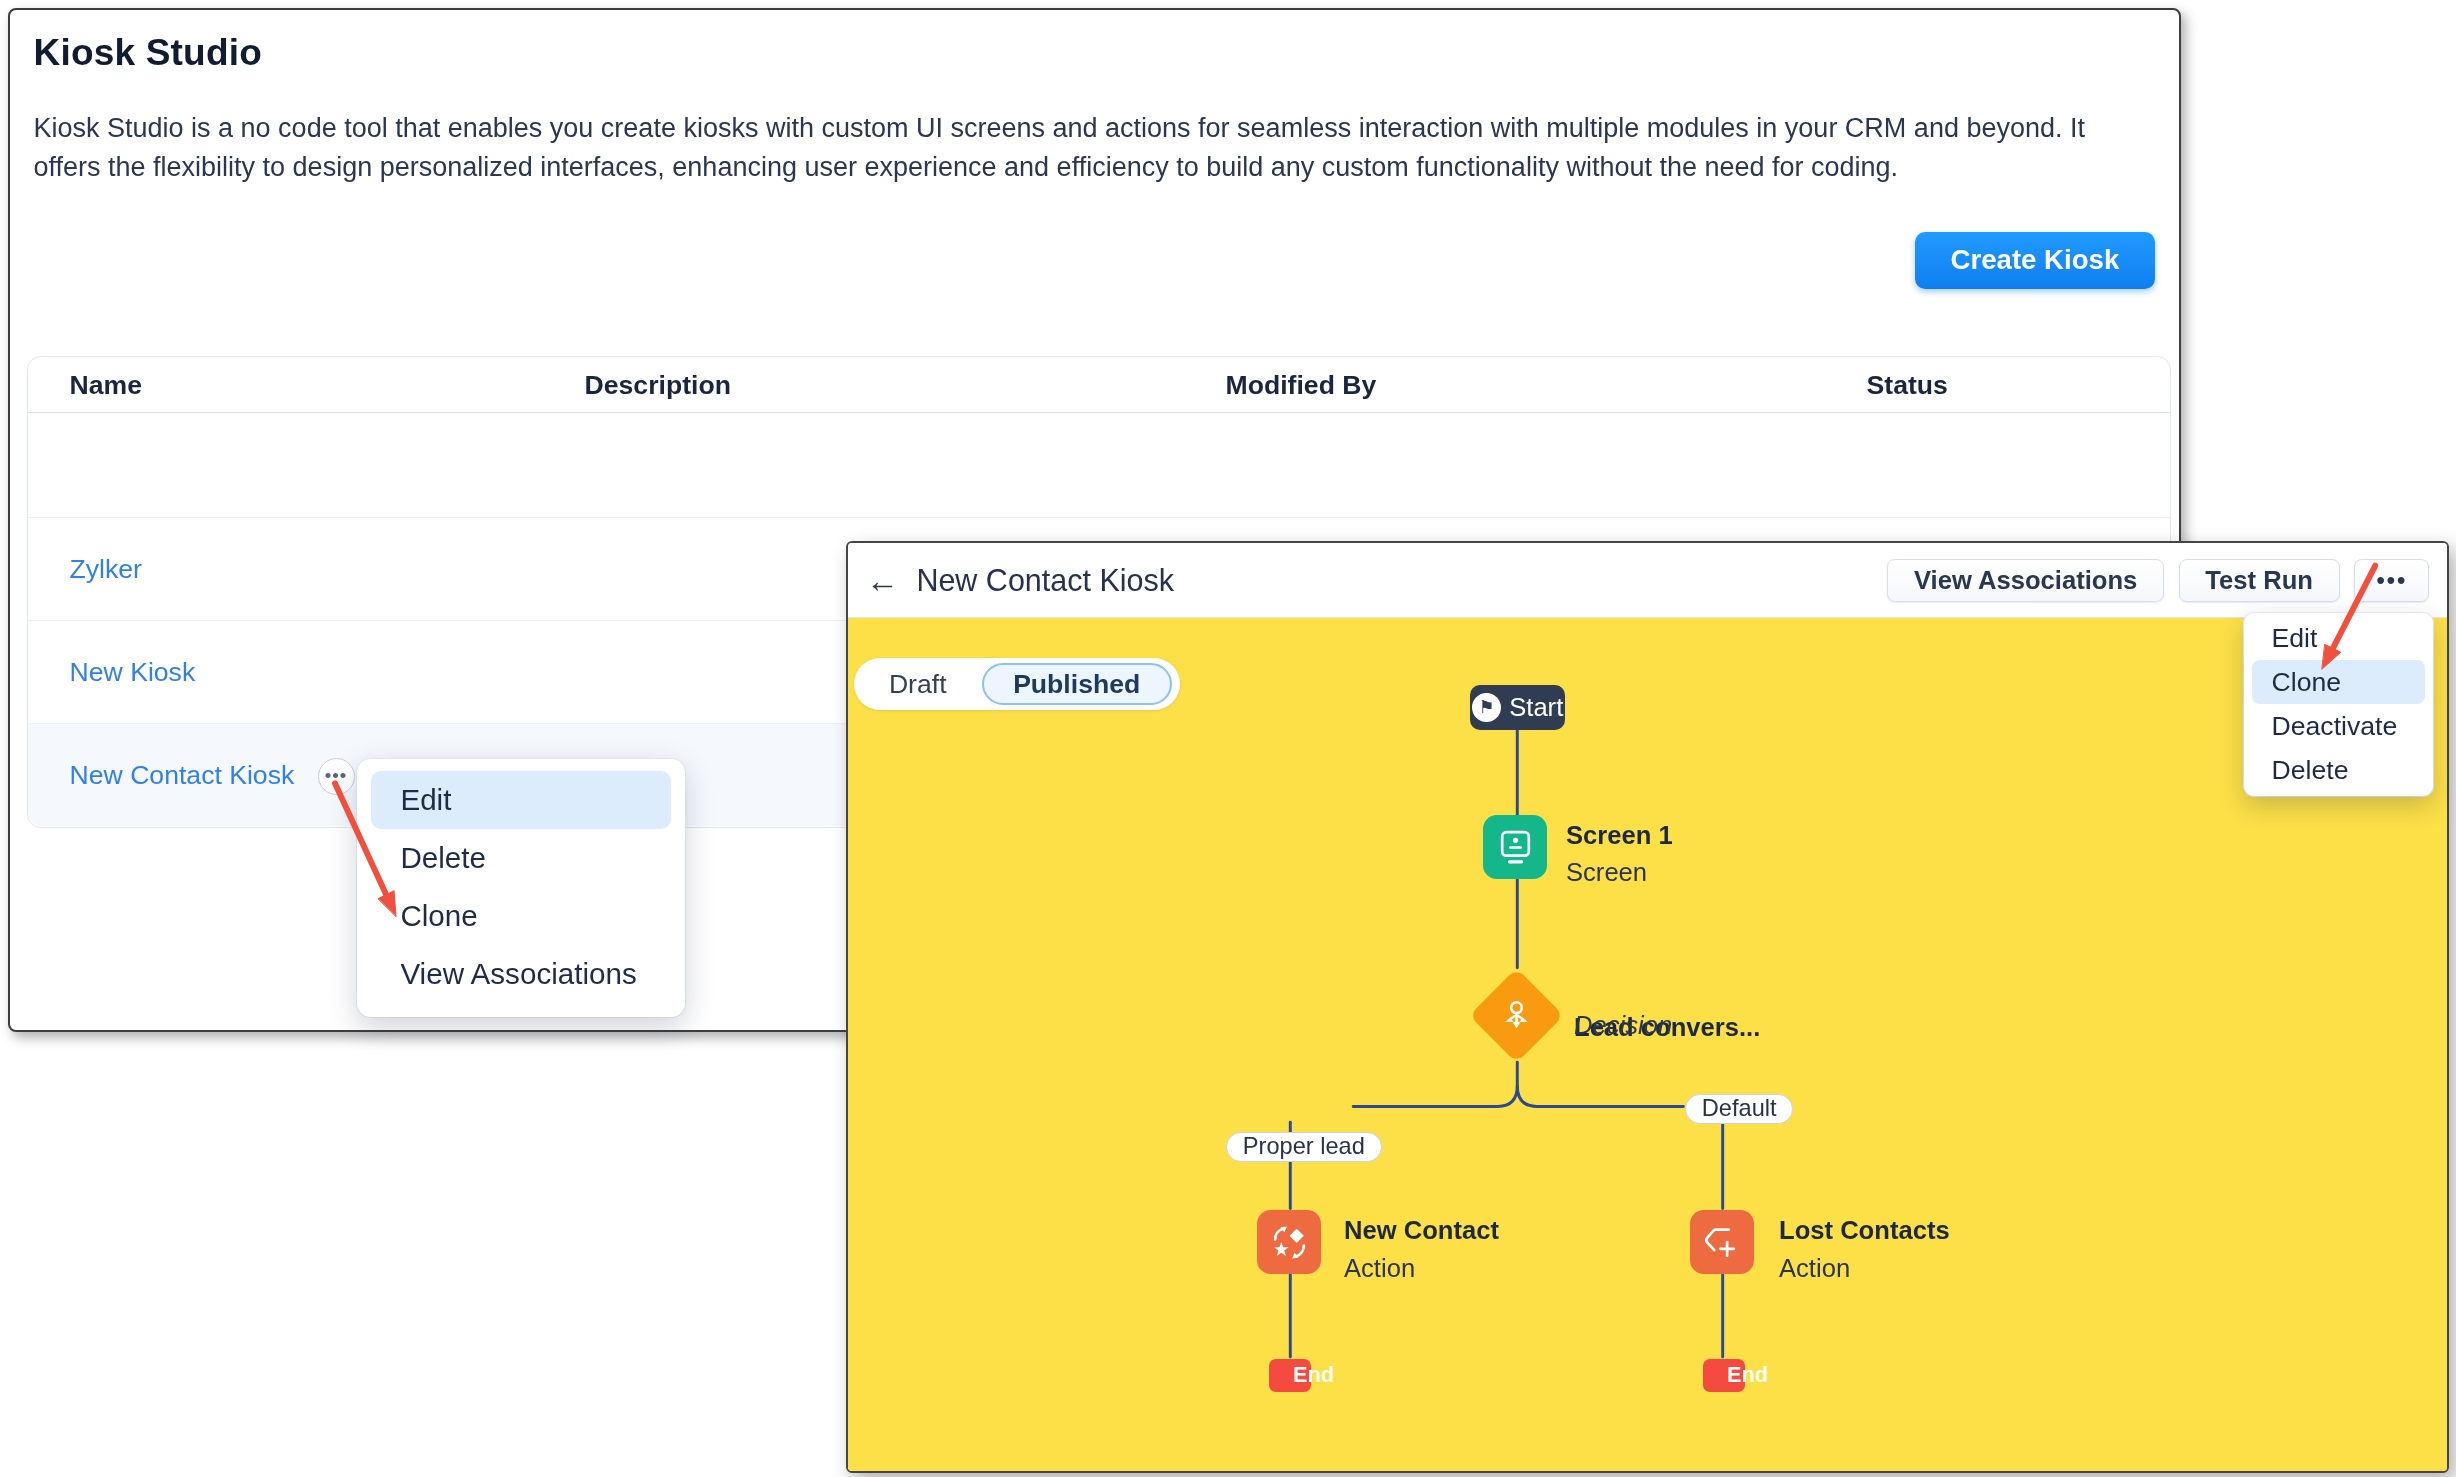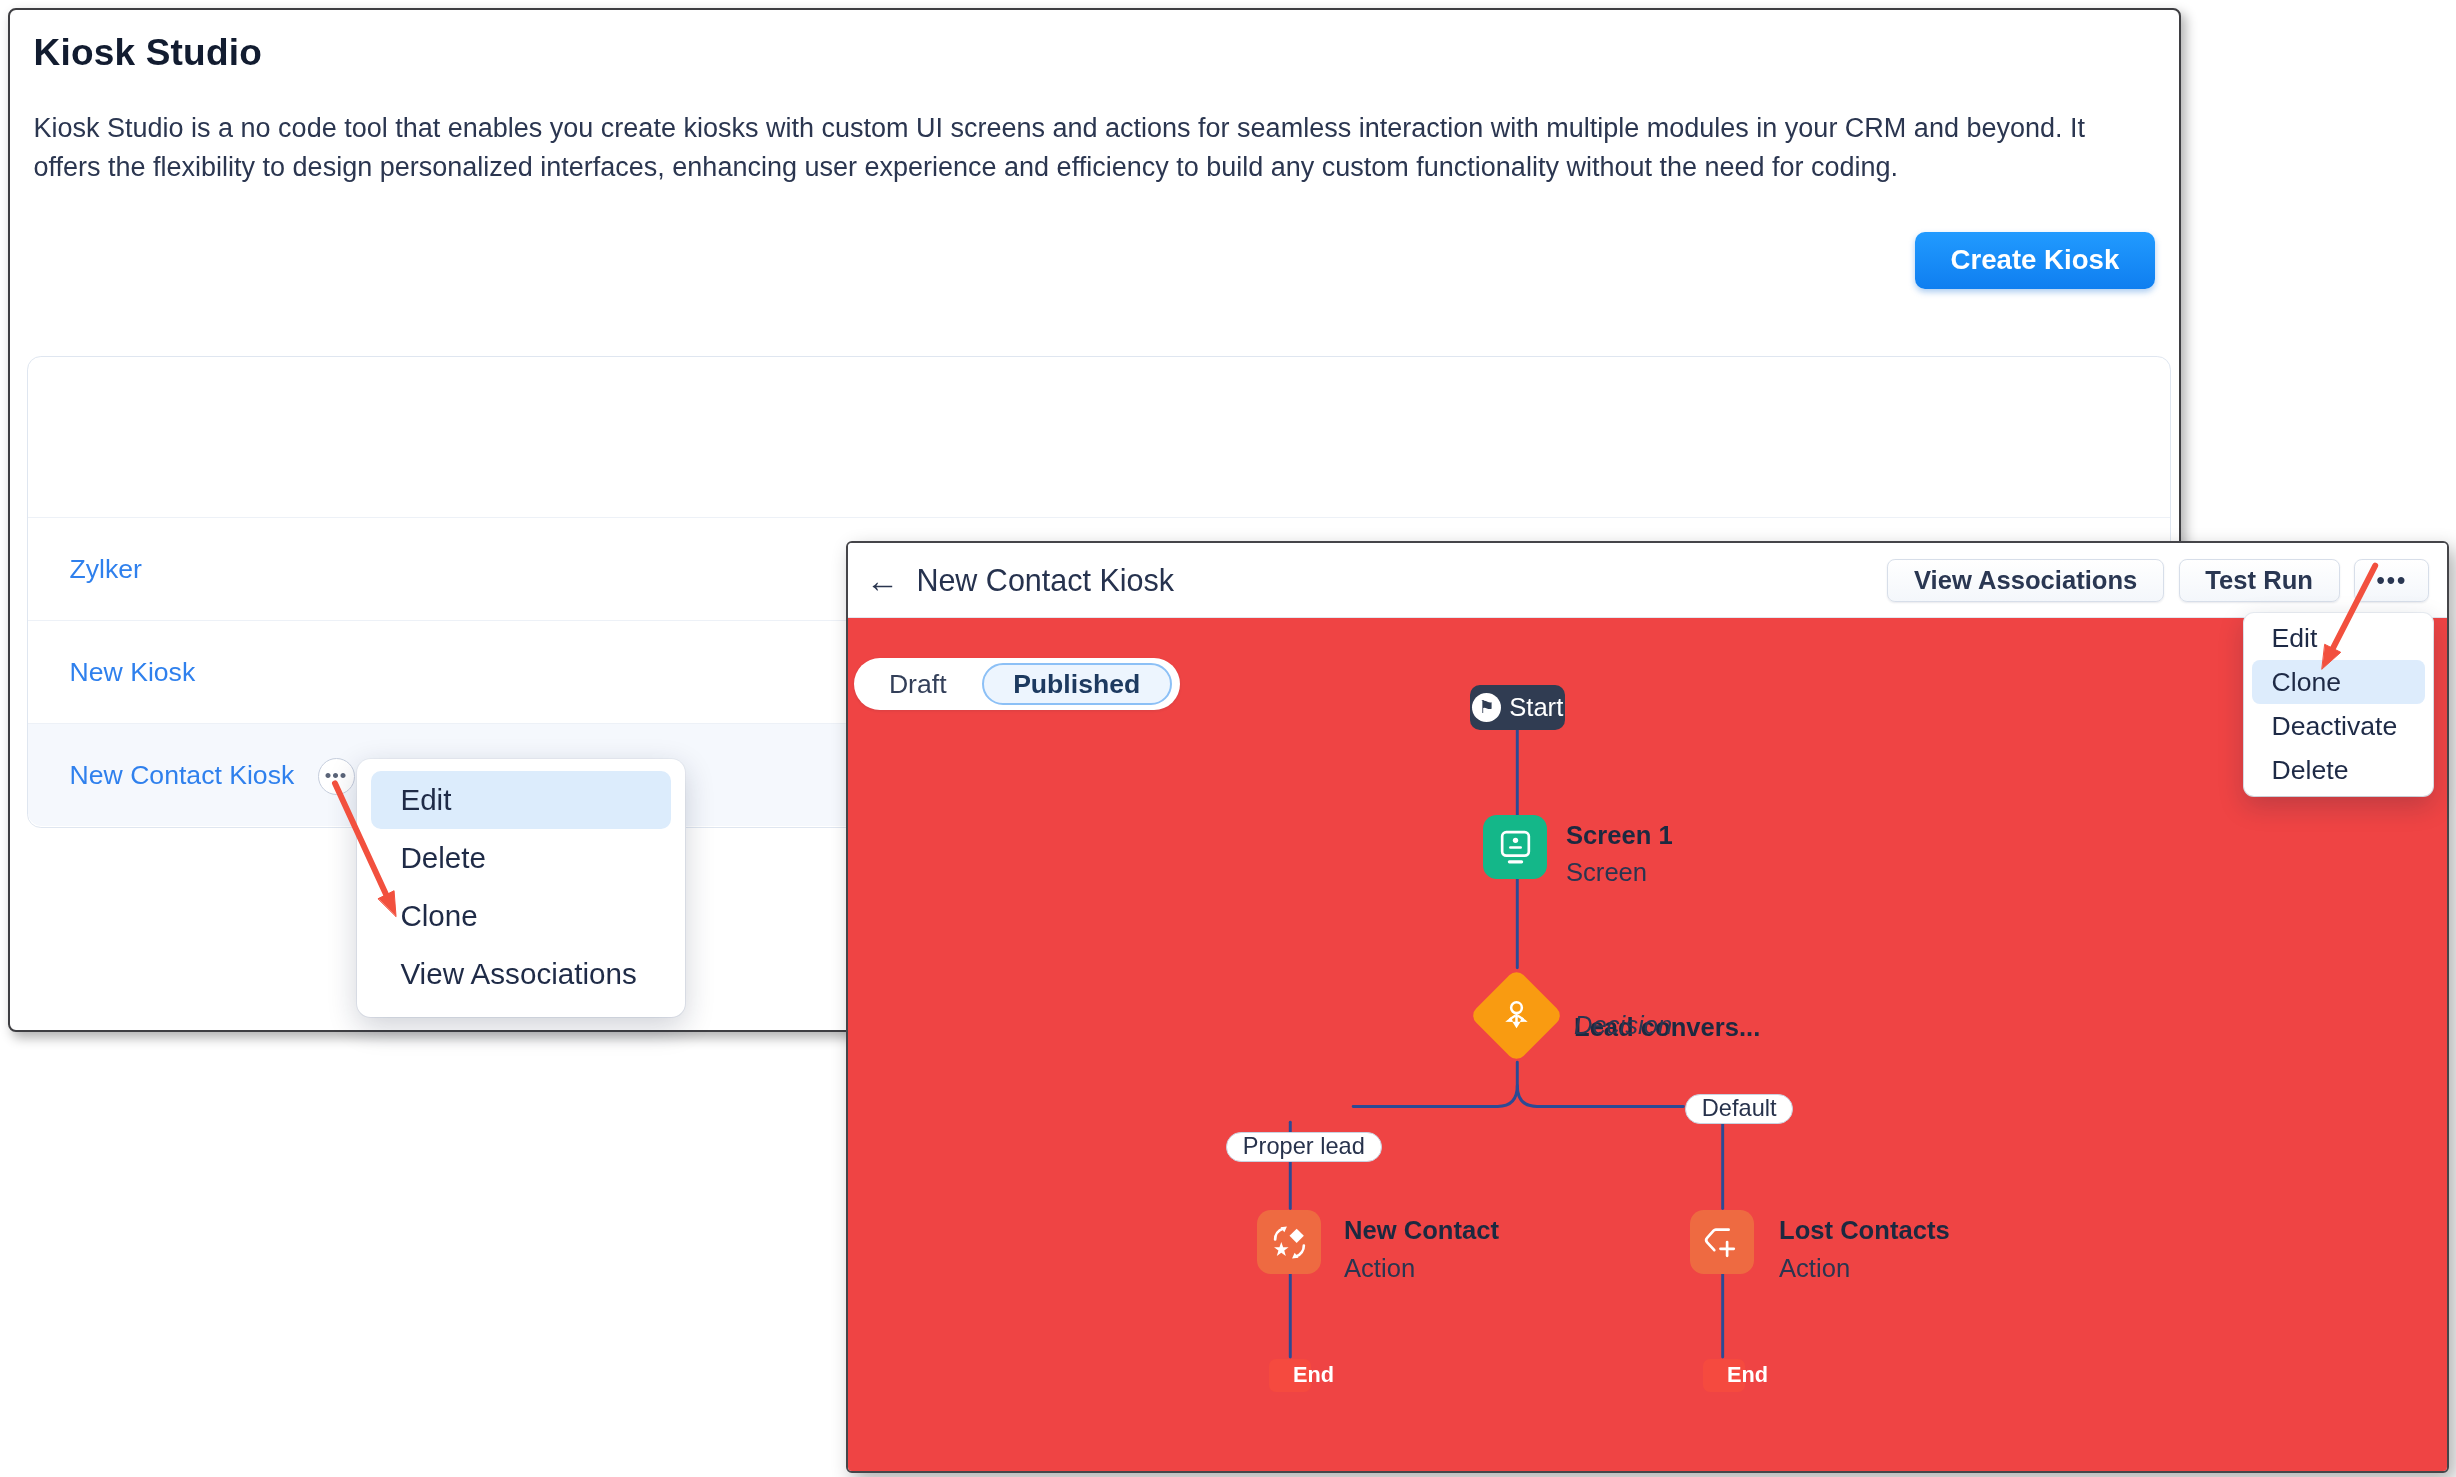--- a/index.html
+++ b/index.html
@@ -48,21 +48,21 @@
   .ov-header { position:absolute; left:0; top:0; right:0; height:75px; background:#fff; border-bottom:1px solid #e2e8f1;
     border-radius:3.9px 3.9px 0 0; display:flex; align-items:center; padding:0 17.7px; }
   .back-btn { font-size:33px; color:#2a354f; background:none; border:none; cursor:pointer; font-family:inherit; line-height:1; }
   .ov-title { font-size:30.5px; color:#26324e; margin-left:17.7px; font-weight:500; }
   .ov-sp { flex:1; }
   .hbtn { height:43px; padding:0 25.6px; margin-left:14.8px; background:linear-gradient(180deg,#ffffff,#f4f7fb);
     border:1px solid #d7dee9; border-radius:7.9px; font-size:25.6px; font-weight:600; color:#2a3752; font-family:inherit;
     box-shadow:0 1px 2px rgba(25,40,80,.10); cursor:pointer; }
   .hbtn.more { width:75px; padding:0; letter-spacing:2px; font-size:23.6px; }
 
-  .ov-canvas { position:absolute; left:0; top:75px; right:0; bottom:0; background:#ef4444; border-radius:0 0 3.9px 3.9px; overflow:hidden; }
+  .ov-canvas { position:absolute; left:0; top:75px; right:0; bottom:0; background:#fde047; border-radius:0 0 3.9px 3.9px; overflow:hidden; }
   .flow-svg { position:absolute; left:0; top:0; width:100%; height:100%; }
 
   
   .tabs { position:absolute; left:5.9px; top:40px; height:52px; background:#fff; border-radius:26.6px; display:flex;
     align-items:center; box-shadow:0 1px 3px rgba(20,35,70,.10); padding-right:7.9px; }
   .tab-draft { padding:0 35px; font-size:26.6px; color:#333f59; cursor:pointer; }
   .tab-pub { height:42px; line-height:38px; padding:0 29.6px; border-radius:21.7px; background:#edf5fe; border:2px solid #8cc0f6;
     font-size:26.6px; font-weight:600; color:#1d3a60; cursor:pointer; }
 
   
@@ -100,20 +100,26 @@
 <body>
 
 <div class="stage">
 
   <div class="main-window">
     <div class="page-title">Kiosk Studio</div>
     <div class="page-desc">Kiosk Studio is a no code tool that enables you create kiosks with custom UI screens and actions for seamless interaction with multiple modules in your CRM and beyond. It offers the flexibility to design personalized interfaces, enhancing user experience and efficiency to build any custom functionality without the need for coding.</div>
     <button class="create-btn">Create Kiosk</button>
 
     <div class="ktable">
+      <div class="thead">
+        <div class="th c-name">Name</div>
+        <div class="th c-desc">Description</div>
+        <div class="th c-mod">Modified By</div>
+        <div class="th c-status">Status</div>
+      </div>
 
       <div class="trow r2">
         <a class="klink">Zylker</a>
       </div>
       <div class="trow r3">
         <a class="klink">New Kiosk</a>
       </div>
       <div class="trow r4">
         <a class="klink">New Contact Kiosk</a>
         <div class="dots-btn">•••</div>

